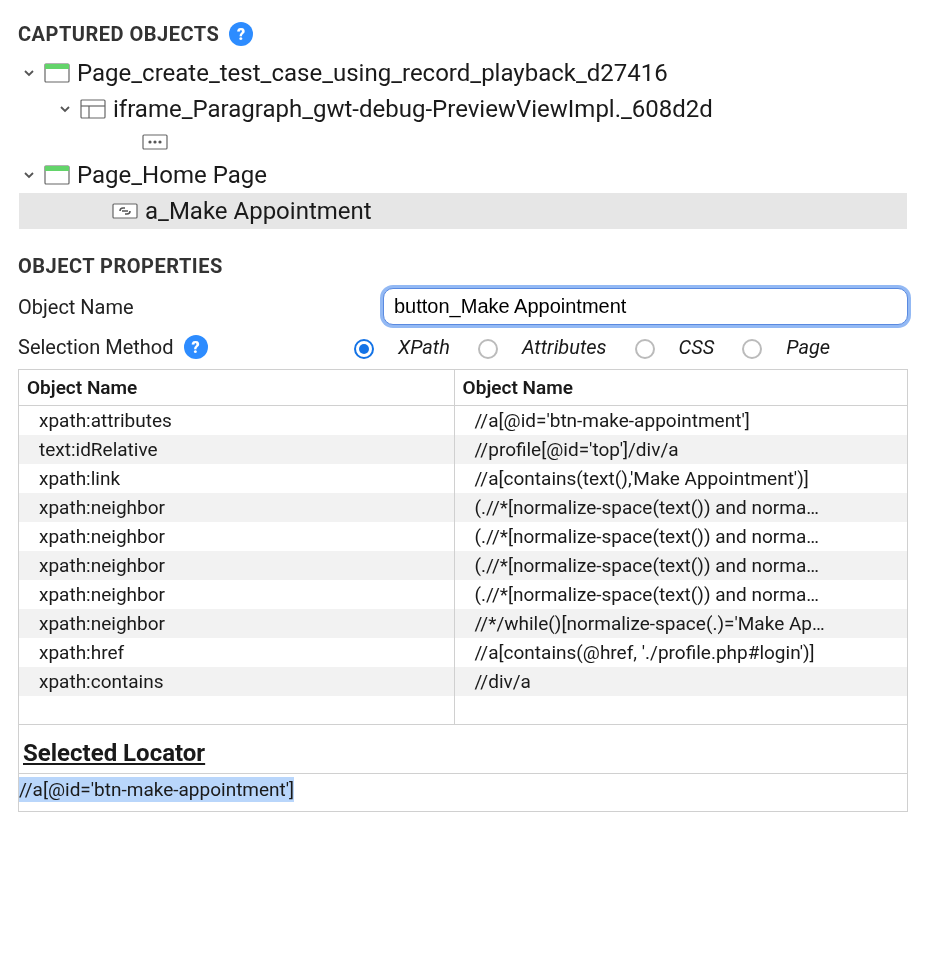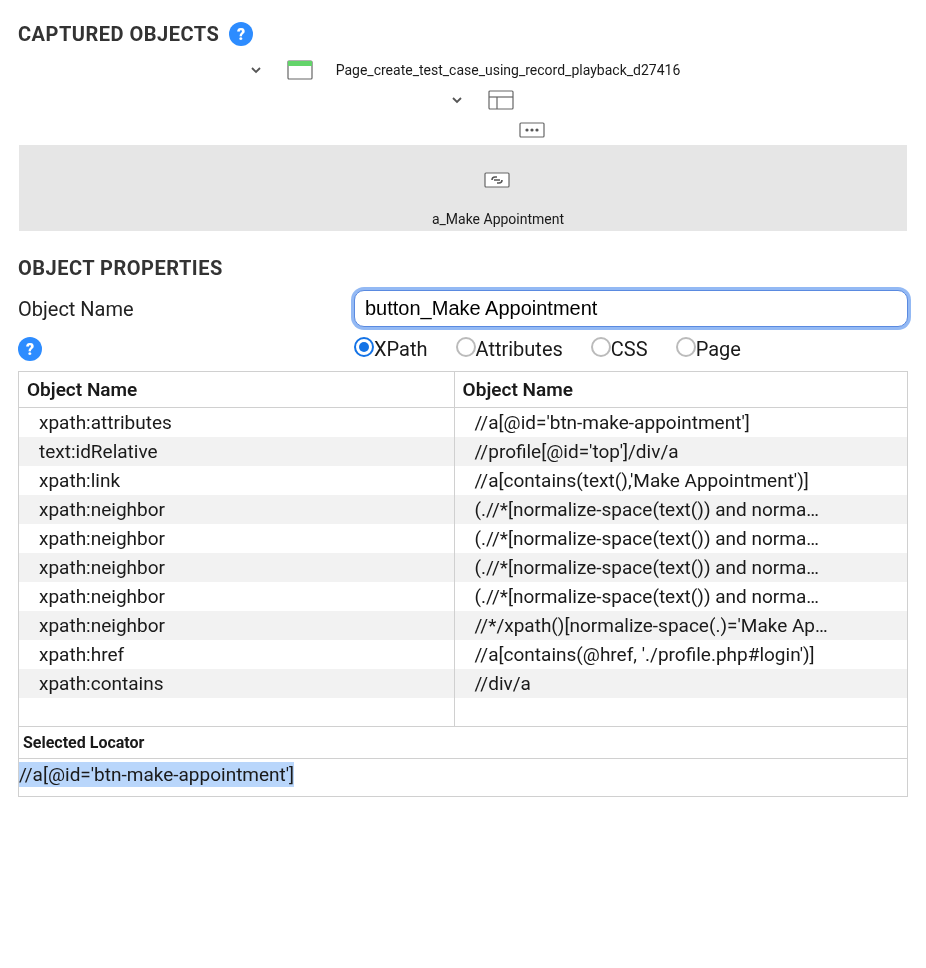--- a/index.html
+++ b/index.html
@@ -35,29 +35,27 @@
     font-weight: 900;
     font-size: 16px;
   }
   .tree {
     border: 1px solid transparent;
     margin-bottom: 24px;
   }
   .tree-row {
     display: flex;
     align-items: center;
-    gap: 20px;
+    gap: 4px;
     padding: 4px 0;
-    font-size: 14px;
+    font-size: 24px;
     white-space: nowrap;
-    justify-content: center;
   }
   .tree-row.selected {
     background: #e6e6e6;
-    flex-direction: column;
   }
   .indent-1 { padding-left: 0px; }
   .indent-2 { padding-left: 36px; }
   .indent-3 { padding-left: 98px; }
   .indent-2b { padding-left: 68px; }
   .chevron {
     width: 20px;
     display: inline-flex;
     align-items: center;
     justify-content: center;
@@ -104,31 +102,33 @@
   }
   .name-input {
     flex: 1;
     font-size: 20px;
     padding: 6px 10px;
     border: 1px solid #888;
     border-radius: 10px;
     outline: none;
     box-shadow: 0 0 0 3px #93b9f4;
     border-color:#5a8ae0;
+    margin-left:29px;
   }
   .radio-group {
     display: flex;
     align-items: center;
     gap: 28px;
     font-size: 20px;
   }
   .radio-item {
     display: inline-flex;
-    align-items: flex-start;
-    gap: 0;
+    align-items: flex-end;
+    gap: 24px;
+    font-style: italic;
   }
   .radio-dot {
     width: 20px; height: 20px;
     border-radius: 50%;
     border: 2px solid #bbb;
     display:inline-flex;
     align-items:center;
     justify-content:center;
   }
   .radio-dot.checked {
@@ -160,24 +160,25 @@
     border-right: 1px solid #d0d0d0;
     white-space: nowrap;
     overflow: hidden;
     text-overflow: ellipsis;
   }
   table.props tbody tr:nth-child(even) { background:#f2f2f2; }
   table.props tbody tr.blank td { height:28px; }
 
   .selected-locator-header {
     font-weight:700;
-    font-size:16px;
-    padding:6px 4px 6px 4px;
+    font-size:24px;
+    padding:14px 4px 6px 4px;
     border:1px solid #d0d0d0;
     border-top:none;
+    text-decoration:underline;
   }
   .selected-locator-value {
     border:1px solid #d0d0d0;
     border-top:none;
     padding:4px 0 10px 0;
   }
   .selected-locator-value span.hl {
     background:#b9d6fb;
     padding:1px 0;
   }
@@ -213,34 +214,49 @@
           <path d="M2 4 L6 8 L10 4" fill="none" stroke="#555" stroke-width="1.8"></path>
         </svg>
     </span>
     <span class="node-icon">
       <svg class="ic-iframe" width="26" height="20" viewBox="0 0 26 20">
           <rect class="outer" x="1" y="1" width="24" height="18" rx="1"></rect>
           <line x1="1" y1="7" x2="25" y2="7"></line>
           <line x1="9" y1="7" x2="9" y2="19"></line>
         </svg>
     </span>
+    <span class="node-label">iframe_Paragraph_gwt-debug-PreviewViewImpl._608d2d</span>
   </div>
 
   <div class="tree-row indent-3">
     <span class="spacer-chevron"></span>
     <span class="node-icon">
       <svg class="ic-div" width="26" height="20" viewBox="0 0 26 20">
           <rect class="outer" x="1" y="3" width="24" height="14" rx="1"></rect>
           <circle cx="8" cy="10" r="1.6"></circle>
           <circle cx="13" cy="10" r="1.6"></circle>
           <circle cx="18" cy="10" r="1.6"></circle>
         </svg>
     </span>
   </div>
 
+  <div class="tree-row indent-1">
+    <span class="chevron">
+      <svg width="12" height="12" viewBox="0 0 12 12">
+          <path d="M2 4 L6 8 L10 4" fill="none" stroke="#555" stroke-width="1.8"></path>
+        </svg>
+    </span>
+    <span class="node-icon">
+      <svg class="ic-page" width="26" height="20" viewBox="0 0 26 20">
+          <rect class="outer" x="1" y="1" width="24" height="18" rx="1"></rect>
+          <rect class="bar" x="1" y="1" width="24" height="5"></rect>
+        </svg>
+    </span>
+    <span class="node-label">Page_Home Page</span>
+  </div>
 
   <div class="tree-row indent-2b selected">
     <span class="spacer-chevron"></span>
     <span class="node-icon">
       <svg class="ic-link" width="26" height="20" viewBox="0 0 26 20">
           <rect class="outer" x="1" y="3" width="24" height="14" rx="1"></rect>
           <path d="M8 10 a3 3 0 0 1 3 -3 h2 M18 10 a3 3 0 0 1 -3 3 h-2 M10 10 h6"></path>
         </svg>
     </span>
     <span class="node-label">a_Make Appointment</span>
@@ -251,20 +267,21 @@
   <span>OBJECT PROPERTIES</span>
 </div>
 
 <div class="prop-row">
   <div class="prop-label">Object Name</div>
   <input class="name-input" type="text" value="button_Make Appointment" style="">
 </div>
 
 <div class="prop-row">
   <div class="prop-label">
+    <span>Selection Method</span>
     <span class="help-icon">?</span>
   </div>
   <div class="radio-group">
     <label class="radio-item">
       <span class="radio-dot checked"></span>
       <span>XPath</span>
     </label>
     <label class="radio-item">
       <span class="radio-dot"></span>
       <span>Attributes</span>
@@ -315,21 +332,21 @@
       <tr>
         <td>xpath:neighbor</td>
         <td>(.//*[normalize-space(text()) and norma…</td>
       </tr>
       <tr>
         <td>xpath:neighbor</td>
         <td>(.//*[normalize-space(text()) and norma…</td>
       </tr>
       <tr>
         <td>xpath:neighbor</td>
-        <td>//*/xpath()[normalize-space(.)='Make Ap…</td>
+        <td>//*/while()[normalize-space(.)='Make Ap…</td>
       </tr>
       <tr>
         <td>xpath:href</td>
         <td>//a[contains(@href, './profile.php#login')]</td>
       </tr>
       <tr>
         <td>xpath:contains</td>
         <td>//div/a</td>
       </tr>
       <tr class="blank">

